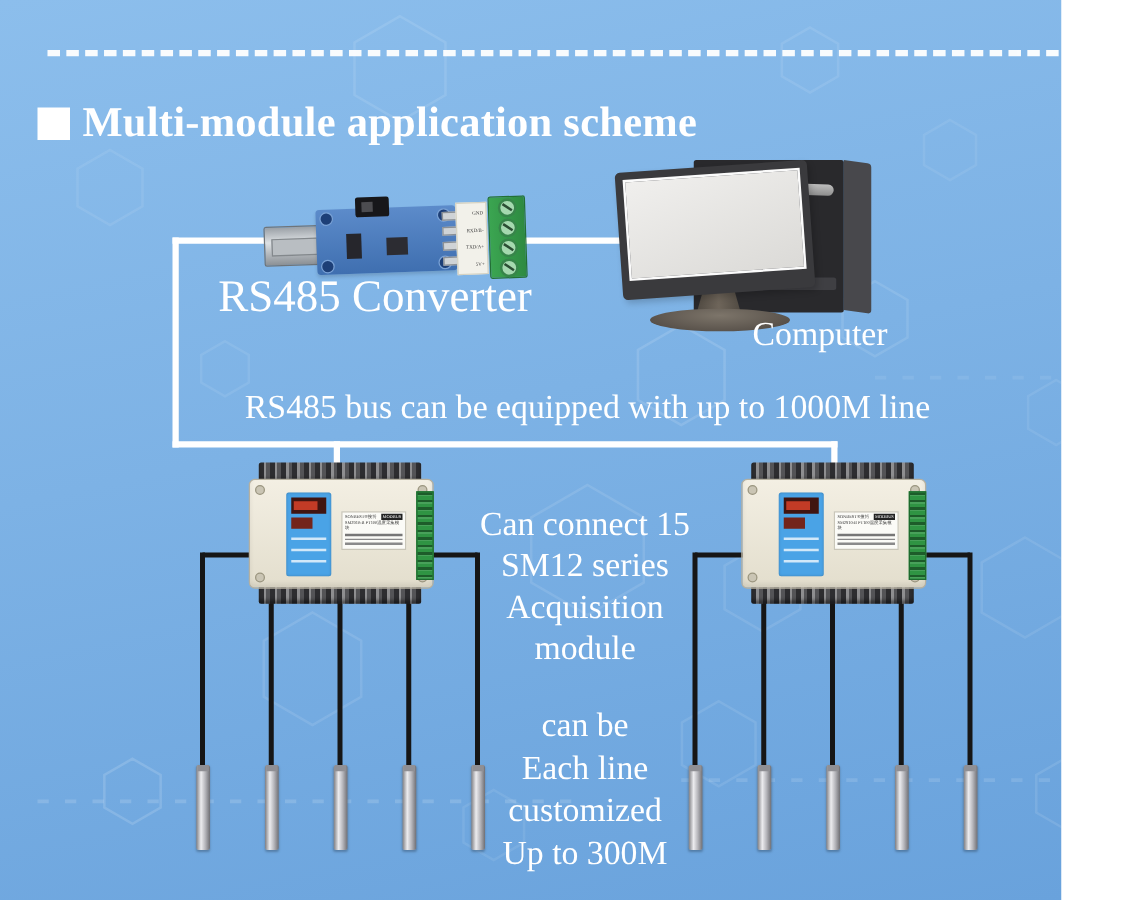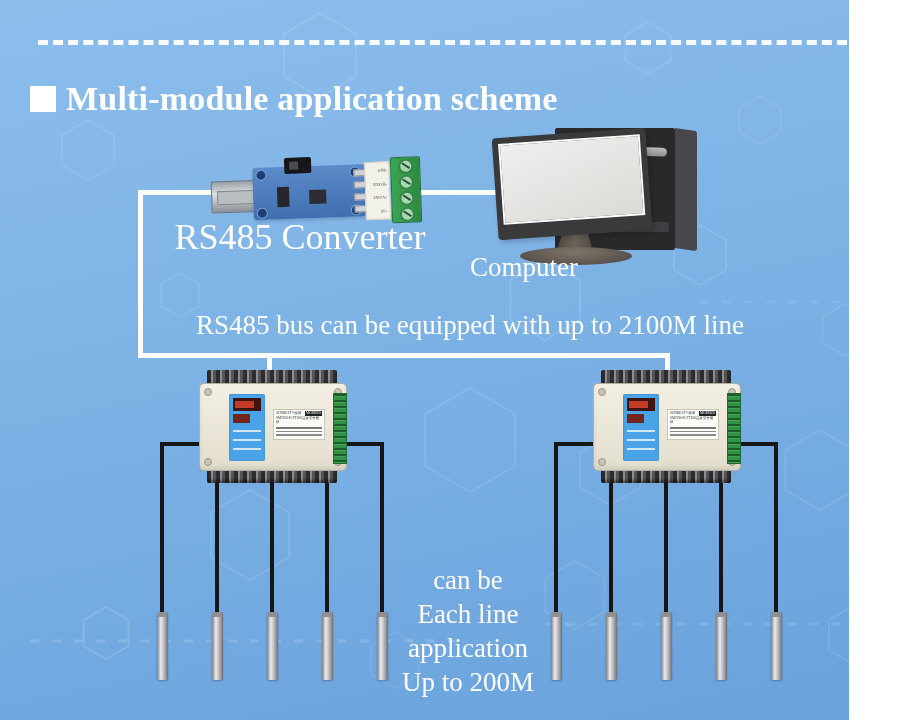--- a/index.html
+++ b/index.html
@@ -54,21 +54,21 @@
   .tower-side{position:absolute;left:215px;top:3px;width:22px;height:120px;background:#48484c;transform:skewY(8deg);transform-origin:left top;border-radius:0 3px 3px 0;}
   .tower-slot1{position:absolute;left:10px;top:18px;width:102px;height:9px;border-radius:5px;background:linear-gradient(#bdbdbd,#8e8e8e);transform:rotate(2deg);}
   .tower-slot2{position:absolute;left:8px;top:94px;width:106px;height:10px;border-radius:2px;background:#3f3f43;}
   .monitor{position:absolute;left:35px;top:8px;width:154px;height:102px;background:#3a3a3d;border-radius:4px;transform:rotate(-4deg);box-shadow:2px 3px 5px rgba(0,0,0,.18);}
   .monitor-screen{position:absolute;left:6px;top:6px;right:6px;bottom:15px;border:2px solid #fbfbfb;
     background:linear-gradient(160deg,#f0efed,#dbdad7);}
   .stand-neck{position:absolute;left:96px;top:106px;width:38px;height:24px;background:linear-gradient(90deg,#4e4840,#6e655a,#4e4840);
     clip-path:polygon(18% 0,82% 0,100% 100%,0 100%);}
   .stand-base{position:absolute;left:60px;top:122px;width:112px;height:18px;border-radius:50%;
     background:radial-gradient(ellipse at 50% 30%,#7d756a,#58514a 75%);}
-  #computer-label{left:470px;top:252px;width:240px;text-align:left;font-size:27px;white-space:nowrap;}
+  #computer-label{left:470px;top:252px;width:240px;text-align:right;font-size:27px;white-space:nowrap;}
   
   #bus-note{left:140px;top:310px;width:660px;text-align:center;font-size:27px;white-space:nowrap;}
   
   .module-group{position:absolute;top:370px;width:230px;height:312px;}
   #module1{left:157px;} #module2{left:551px;}
   .m-strip{position:absolute;left:50px;width:130px;height:16px;border-radius:2px;
     background:repeating-linear-gradient(90deg,#2d2d30 0 4px,#8e8e90 4px 6px,#545457 6px 9px);
     box-shadow:inset 0 -3px 3px rgba(0,0,0,.4);}
   .m-strip.top{top:0;} .m-strip.bottom{top:97px;}
   .m-body{position:absolute;left:42px;top:13px;width:146px;height:86px;border:1px solid #b5b0a0;border-radius:5px;
@@ -186,21 +186,21 @@
       <div class="tower-slot2"></div>
     </div>
     <div class="stand-neck"></div>
     <div class="stand-base"></div>
     <div class="monitor">
       <div class="monitor-screen"></div>
     </div>
   </div>
   <div id="computer-label" class="abs">Computer</div>
 
-  <div id="bus-note" class="abs">RS485 bus can be equipped with up to 2100M line</div>
+  <div id="bus-note" class="abs">RS485 bus can be equipped with up to 1000M line</div>
 
   <div id="module1" class="module-group">
     <div class="wire wh hl"></div>
     <div class="wire wh hr"></div>
     <div class="wire wv w1"></div>
     <div class="wire wv w2"></div>
     <div class="wire wv w3"></div>
     <div class="wire wv w4"></div>
     <div class="wire wv w5"></div>
     <div class="m-strip top"></div>
@@ -272,20 +272,26 @@
       </div>
       <div class="m-green"></div>
     </div>
     <div class="probe p1"></div>
     <div class="probe p2"></div>
     <div class="probe p3"></div>
     <div class="probe p4"></div>
     <div class="probe p5"></div>
   </div>
 
+  <div id="note-connect" class="note abs">
+    <div>Can connect 15</div>
+    <div>SM12 series</div>
+    <div>Acquisition</div>
+    <div>module</div>
+  </div>
   <div id="note-length" class="note abs">
     <div>can be</div>
     <div>Each line</div>
-    <div>application</div>
-    <div>Up to 200M</div>
+    <div>customized</div>
+    <div>Up to 300M</div>
   </div>
 
 </div>
 
 </body></html>

